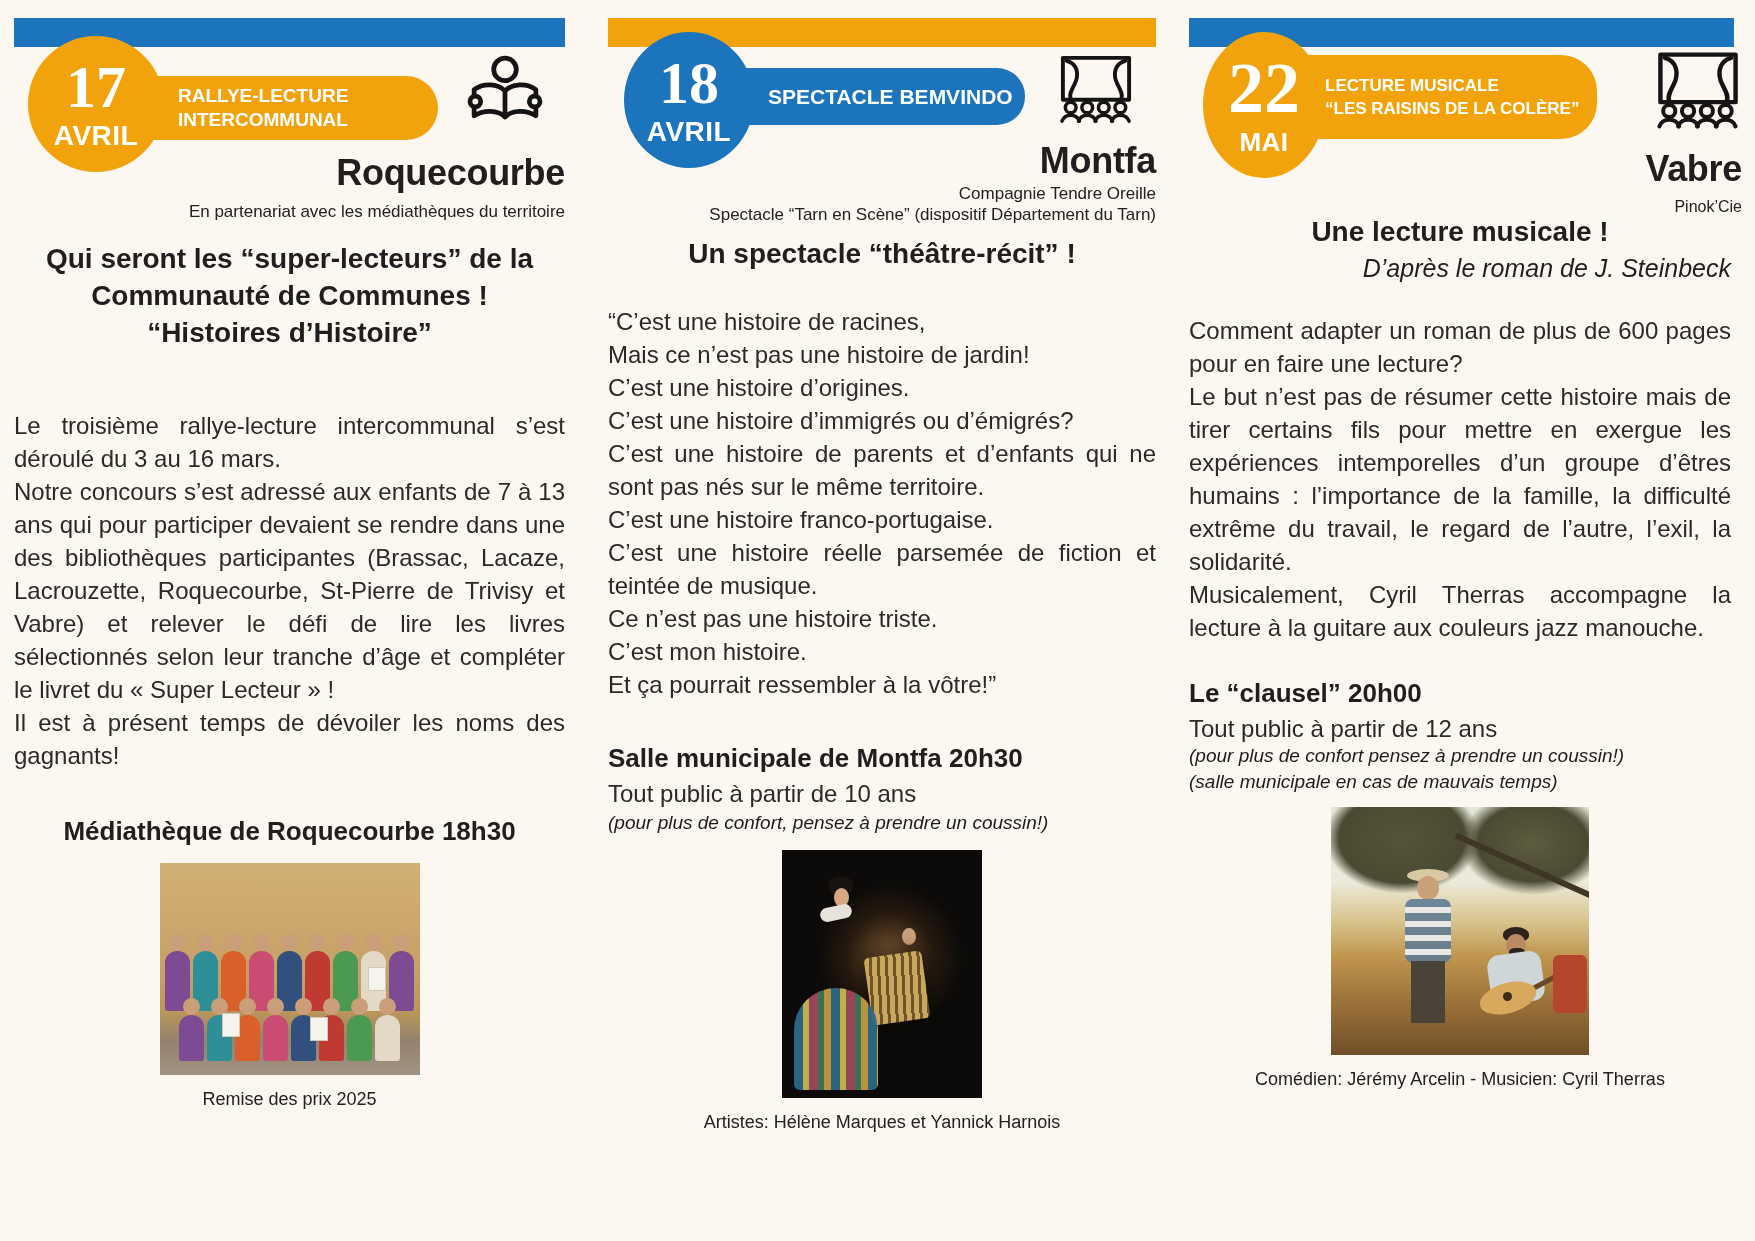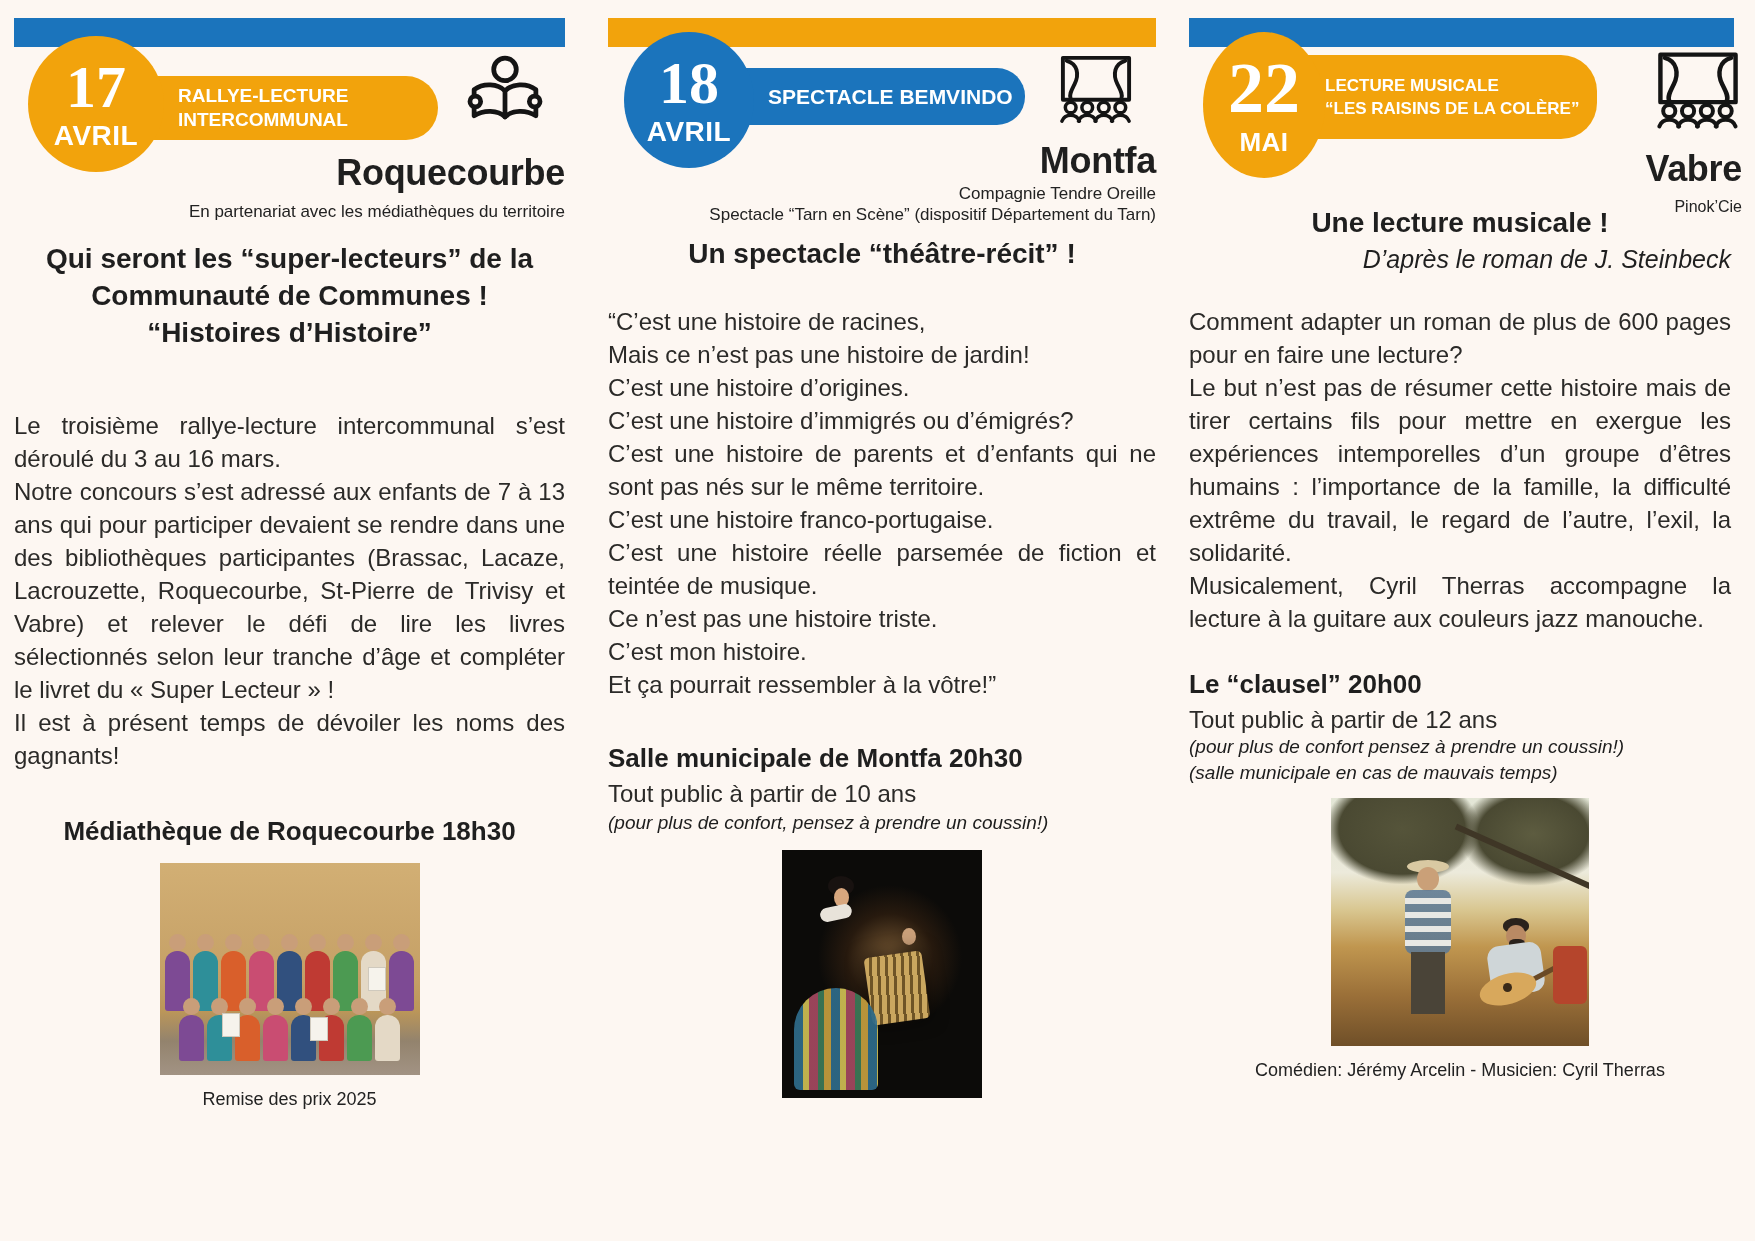--- a/index.html
+++ b/index.html
@@ -50,21 +50,21 @@
   .c3 .place{top:148px;text-align:center;}
   .smallline{position:absolute;right:0;font-size:17px;color:#222;}
   .c1 .partner{top:202px;}
   .c2 .org{top:184px;}
   .c2 .partner{top:205px;}
   .c3 .org{top:198px;font-size:16px;}
 
   .content{position:absolute;left:0;right:0;}
   .c1 .content{top:240px;}
   .c2 .content{top:235px;}
-  .c3 .content{top:204px;}
+  .c3 .content{top:213px;}
   .c3 .content{right:11px;}
 
   .heading{font-size:28px;font-weight:700;text-align:center;white-space:pre-line;line-height:37px;margin:0;}
   .subheading{font-size:25px;font-style:italic;text-align:right;margin:4px 0 0;}
   .bodytext{font-size:24px;line-height:33px;text-align:justify;white-space:pre-line;margin:0;color:#2b2a28;}
   .c1 .bodytext{margin-top:58px;}
   .c2 .bodytext{margin-top:33px;}
   .c3 .bodytext{margin-top:31px;}
   .venue{font-size:26px;font-weight:700;margin:0;}
   .c1 .venue{margin-top:44px;text-align:center;}
@@ -246,20 +246,21 @@
       <div class="note">(pour plus de confort, pensez à prendre un coussin!)</div>
       <div class="photo ph2">
         <div class="ph2-glow"></div>
         <div class="ph2-hair1"></div>
         <div class="ph2-face1"></div>
         <div class="ph2-scarf"></div>
         <div class="ph2-face2"></div>
         <div class="ph2-accordion"></div>
         <div class="ph2-drum"></div>
       </div>
+      <div class="caption">Artistes: Hélène Marques et Yannick Harnois</div>
     </div>
   </section>
 
   <section class="col c3">
     <div class="topbar bar-blue"></div>
     <div class="pill bg-orange">
       <span>LECTURE MUSICALE
 “LES RAISINS DE LA COLÈRE”</span>
     </div>
     <div class="datecircle bg-orange">

